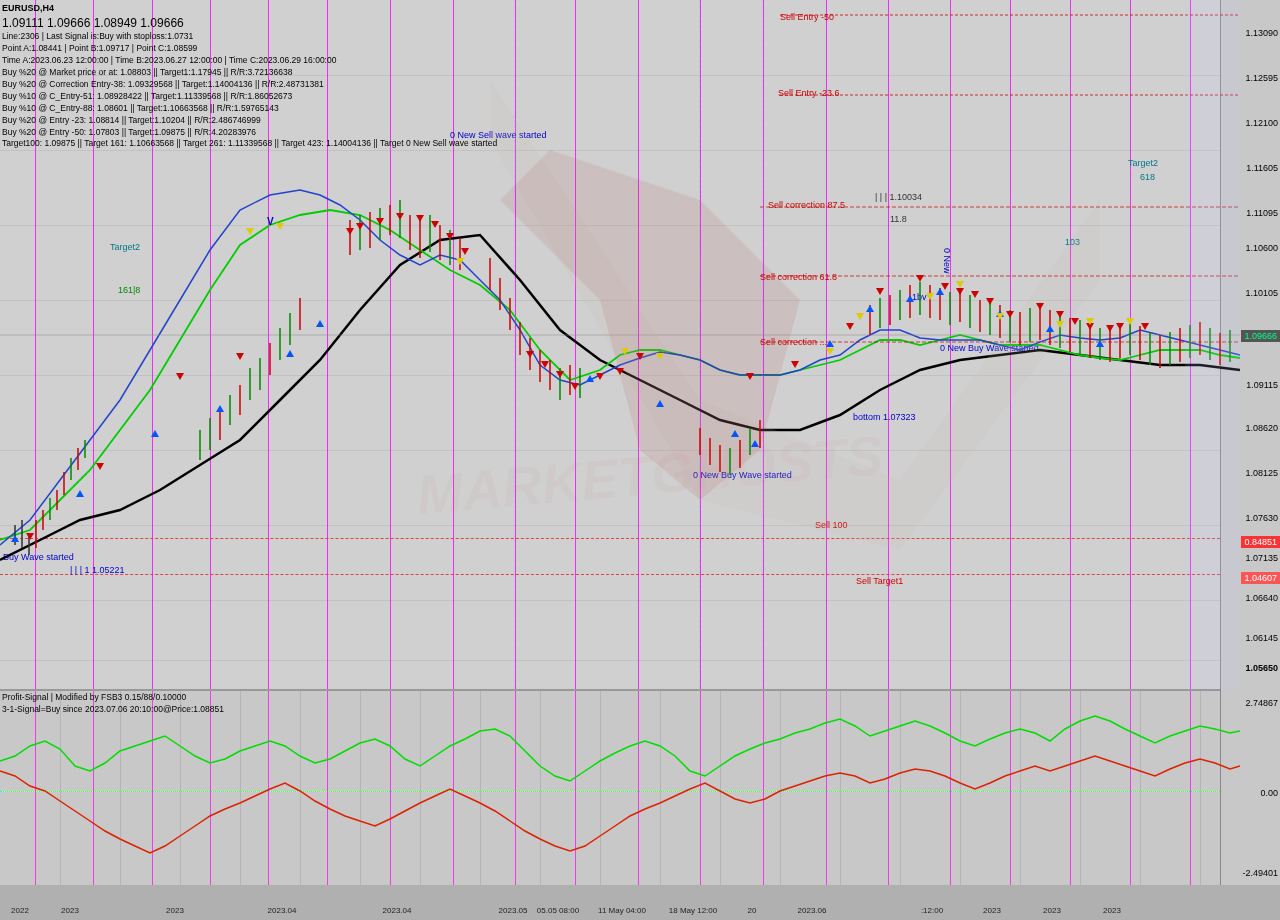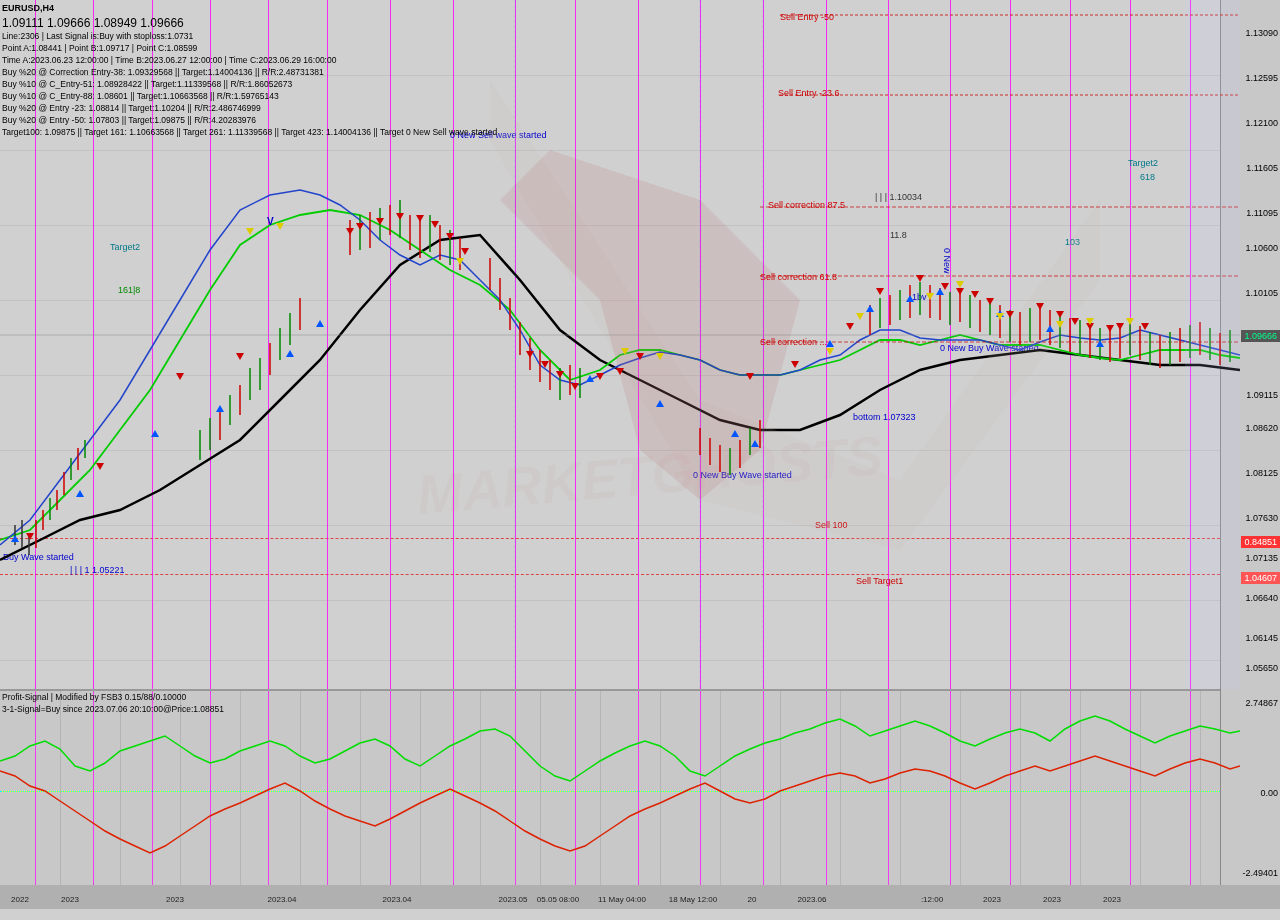--- a/index.html
+++ b/index.html
@@ -47,21 +47,21 @@
       width: 60px;
       height: 195px;
       background: #c8c8c8;
       border-left: 1px solid #888;
     }
 
     #time-axis {
       position: absolute;
       top: 885px; left: 0;
       width: 1280px;
-      height: 24px;
+      height: 35px;
       background: #b0b0b0;
     }
 
     
     .watermark {
       position: absolute;
       top: 300px;
       left: 350px;
       width: 600px;
       height: 350px;
@@ -410,36 +410,37 @@
 
       <rect x="1185" y="0" width="55" height="690" fill="rgba(200,200,255,0.15)"></rect>
     </svg>
 
     <div id="info-box">
       <div style="font-weight:bold; font-size:9px;">EURUSD,H4</div>
       <div style="font-size:12px;">1.09111 1.09666 1.08949 1.09666</div>
       <div>Line:2306 | Last Signal is:Buy with stoploss:1.0731</div>
       <div>Point A:1.08441 | Point B:1.09717 | Point C:1.08599</div>
       <div>Time A:2023.06.23 12:00:00 | Time B:2023.06.27 12:00:00 | Time C:2023.06.29 16:00:00</div>
+      <div>Buy %20 @ Market price or at: 1.08803 || Target1:1.17945 || R/R:3.72136638</div>
       <div>Buy %20 @ Correction Entry-38: 1.09329568 || Target:1.14004136 || R/R:2.48731381</div>
       <div>Buy %10 @ C_Entry-51: 1.08928422 || Target:1.11339568 || R/R:1.86052673</div>
       <div>Buy %10 @ C_Entry-88: 1.08601 || Target:1.10663568 || R/R:1.59765143</div>
       <div>Buy %20 @ Entry -23: 1.08814 || Target:1.10204 || R/R:2.486746999</div>
       <div>Buy %20 @ Entry -50: 1.07803 || Target:1.09875 || R/R:4.20283976</div>
       <div style="white-space:wrap; max-width:700px;">Target100: 1.09875 || Target 161: 1.10663568 || Target 261: 1.11339568 || Target 423: 1.14004136 || Target 0 New Sell wave started</div>
     </div>
 
     <div class="chart-label label-red" style="left:780px; top:12px;">Sell Entry -50</div>
     <div class="chart-label label-red" style="left:778px; top:88px;">Sell Entry -23.6</div>
     <div class="chart-label label-cyan" style="left:1128px; top:158px;">Target2</div>
     <div class="chart-label label-cyan" style="left:1140px; top:172px;">618</div>
     <div class="chart-label label-cyan" style="left:1065px; top:237px;">103</div>
     <div class="chart-label" style="left:875px; top:192px; color:#333;">| | | 1.10034</div>
     <div class="chart-label label-red" style="left:768px; top:200px;">Sell correction 87.5</div>
-    <div class="chart-label" style="left:890px; top:230px; color:#333;">11.8</div>
+    <div class="chart-label" style="left:890px; top:214px; color:#333;">11.8</div>
     <div class="chart-label label-red" style="left:760px; top:272px;">Sell correction 61.8</div>
     <div class="chart-label label-blue" style="left:912px; top:292px;">1bv</div>
     <div class="chart-label label-red" style="left:760px; top:337px;">Sell correction ...</div>
     <div class="chart-label label-blue" style="left:940px; top:343px;">0 New Buy Wave started</div>
     <div class="chart-label label-blue" style="left:853px; top:412px;">bottom 1.07323</div>
     <div class="chart-label label-blue" style="left:693px; top:470px;">0 New Buy Wave started</div>
     <div class="chart-label label-red" style="left:815px; top:520px;">Sell 100</div>
     <div class="chart-label label-red" style="left:856px; top:576px;">Sell Target1</div>
     <div class="chart-label label-cyan" style="left:110px; top:242px;">Target2</div>
     <div class="chart-label label-green" style="left:118px; top:285px;">161|8</div>
@@ -452,28 +453,28 @@
 
   <div id="price-axis">
     <div class="price-label" style="top:28px;">1.13090</div>
     <div class="price-label" style="top:73px;">1.12595</div>
     <div class="price-label" style="top:118px;">1.12100</div>
     <div class="price-label" style="top:163px;">1.11605</div>
     <div class="price-label" style="top:208px;">1.11095</div>
     <div class="price-label" style="top:243px;">1.10600</div>
     <div class="price-label" style="top:288px;">1.10105</div>
     <div class="price-label" style="top:333px;">1.09610</div>
-    <div class="price-label" style="top:390px;">1.09115</div>
+    <div class="price-label" style="top:380px;">1.09115</div>
     <div class="price-label" style="top:423px;">1.08620</div>
     <div class="price-label" style="top:468px;">1.08125</div>
     <div class="price-label" style="top:513px;">1.07630</div>
     <div class="price-label" style="top:553px;">1.07135</div>
     <div class="price-label" style="top:593px;">1.06640</div>
     <div class="price-label" style="top:633px;">1.06145</div>
-    <div class="price-label" style="top:663px;">1.05650</div>
+    <div class="price-label" style="top:663px;font-weight:bold;">1.05650</div>
 
     <div style="position:absolute; right:0; top:330px; background:#555; color:#00ff88; font-size:9px; padding:1px 3px; white-space:nowrap;">1.09666</div>
     <div style="position:absolute; right:0; top:536px; background:#ff3333; color:white; font-size:9px; padding:1px 3px; white-space:nowrap;">0.84851</div>
     <div style="position:absolute; right:0; top:572px; background:#ff5555; color:white; font-size:9px; padding:1px 3px; white-space:nowrap;">1.04607</div>
   </div>
 
   <div id="indicator-chart">
 
     <div style="position:absolute; top:100px; left:0; right:0; height:1px; background:#ffff00;"></div>
 

